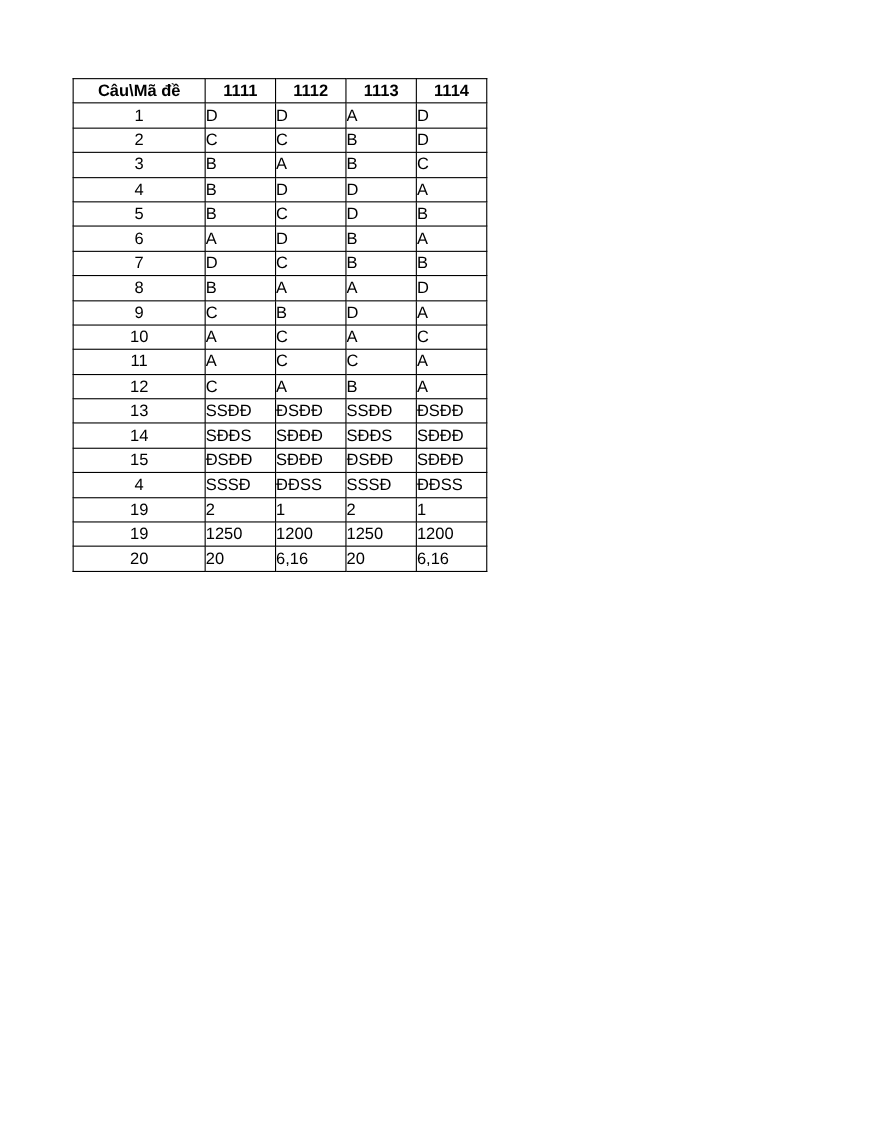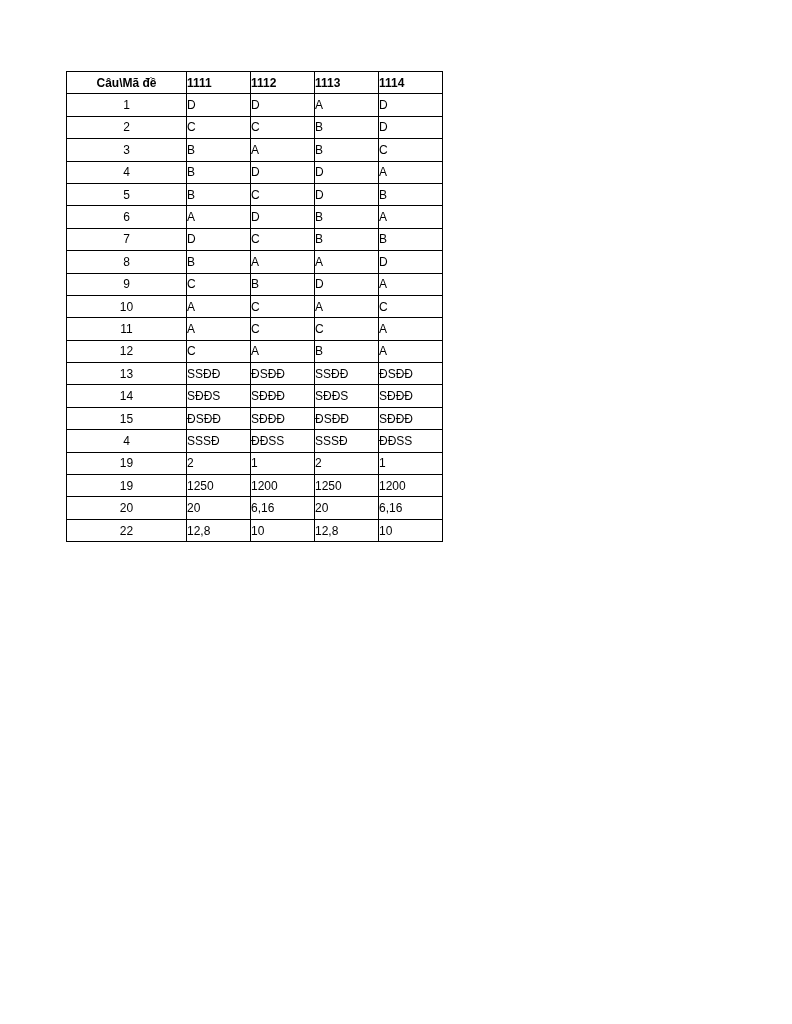--- a/index.html
+++ b/index.html
@@ -13,42 +13,42 @@
     position: relative;
     font-family: "Liberation Sans", sans-serif;
     color: #000000;
   }
   table.answer-key {
     position: absolute;
     left: 66px;
     top: 71px;
     border-collapse: collapse;
     table-layout: fixed;
-    font-size: 12px;
+    font-size: 15px;
     line-height: 1;
   }
   table.answer-key th,
   table.answer-key td {
     border: 1px solid #000000;
     height: 21.4px;
     padding: 0;
     overflow: hidden;
     white-space: nowrap;
     vertical-align: middle;
     background: #ffffff;
   }
   col.c-question { width: 120px; }
   col.c-code     { width: 64px;  }
   th.h-question {
     font-weight: bold;
     text-align: center;
   }
   th.h-code {
     font-weight: bold;
-    text-align: left;
+    text-align: center;
     padding-right: 4px;
   }
   td.q-cell {
     text-align: center;
   }
   td.a-cell {
     text-align: left;
     padding-left: 3px;
   }
 </style>
@@ -199,21 +199,14 @@
         <td class="a-cell">1250</td>
         <td class="a-cell">1200</td>
       </tr>
       <tr>
         <td class="q-cell">20</td>
         <td class="a-cell">20</td>
         <td class="a-cell">6,16</td>
         <td class="a-cell">20</td>
         <td class="a-cell">6,16</td>
       </tr>
-      <tr>
-        <td class="q-cell">22</td>
-        <td class="a-cell">12,8</td>
-        <td class="a-cell">10</td>
-        <td class="a-cell">12,8</td>
-        <td class="a-cell">10</td>
-      </tr>
     </tbody>
 </table>
 
 </body></html>

